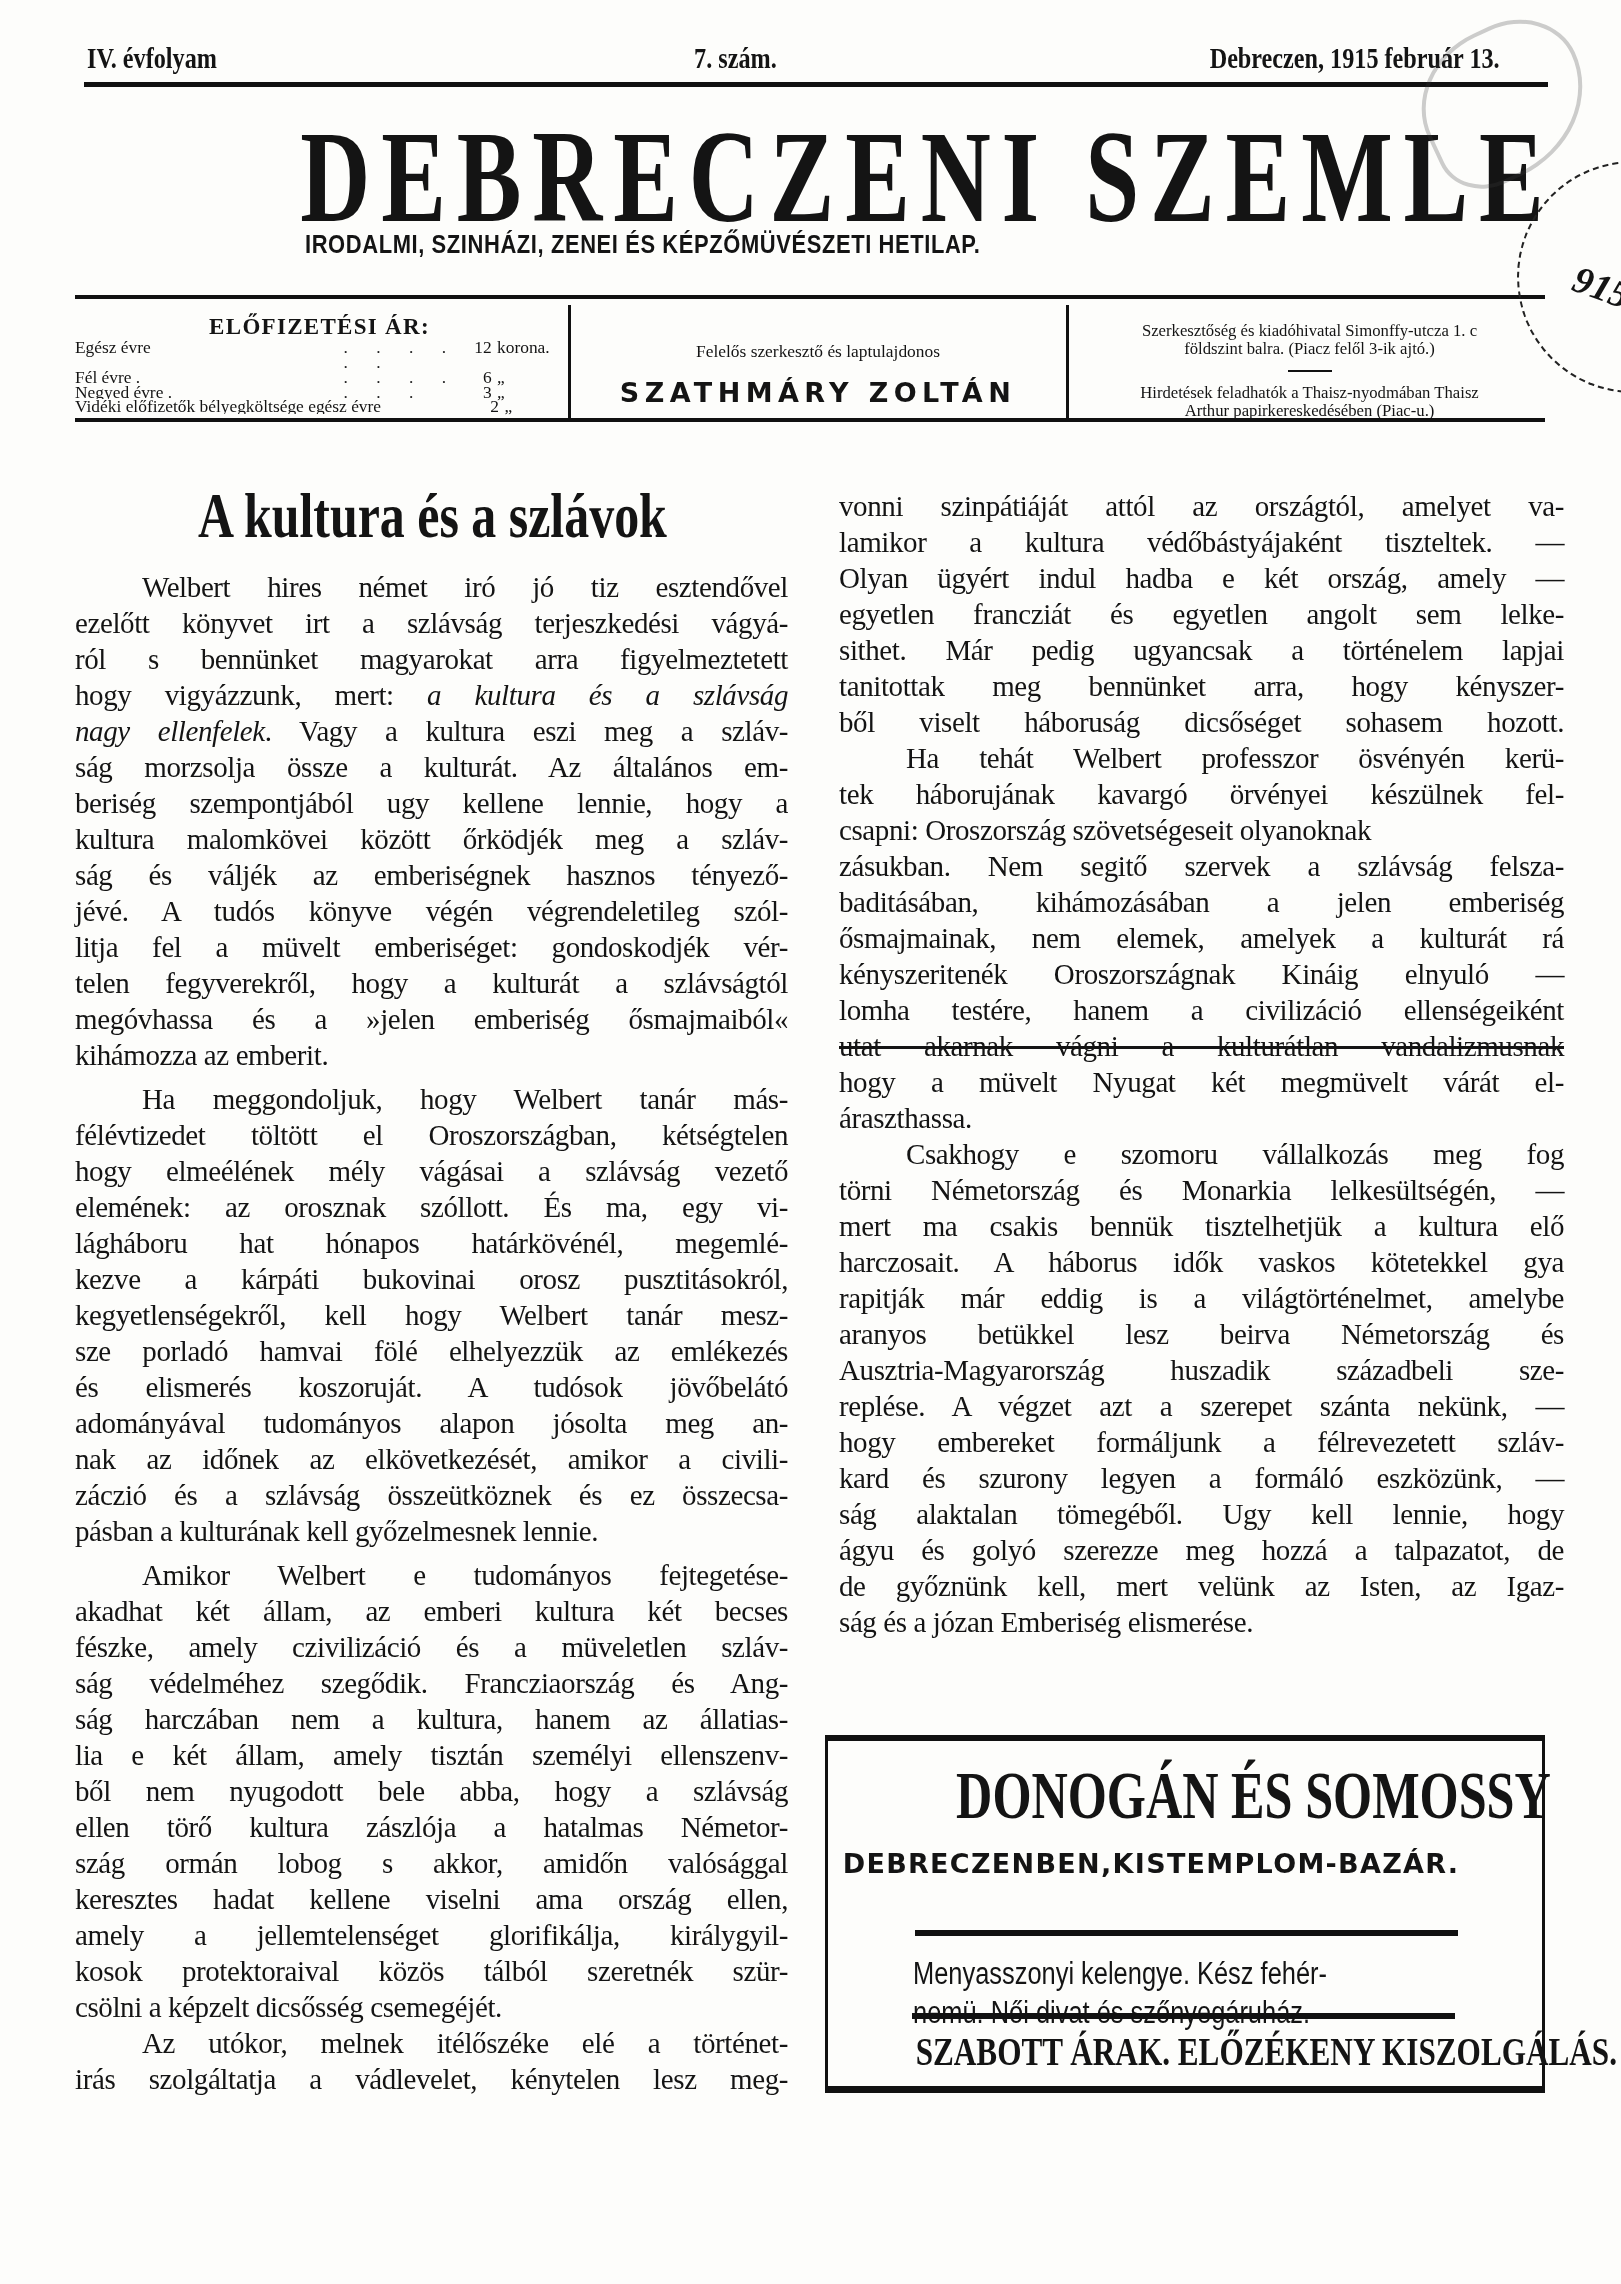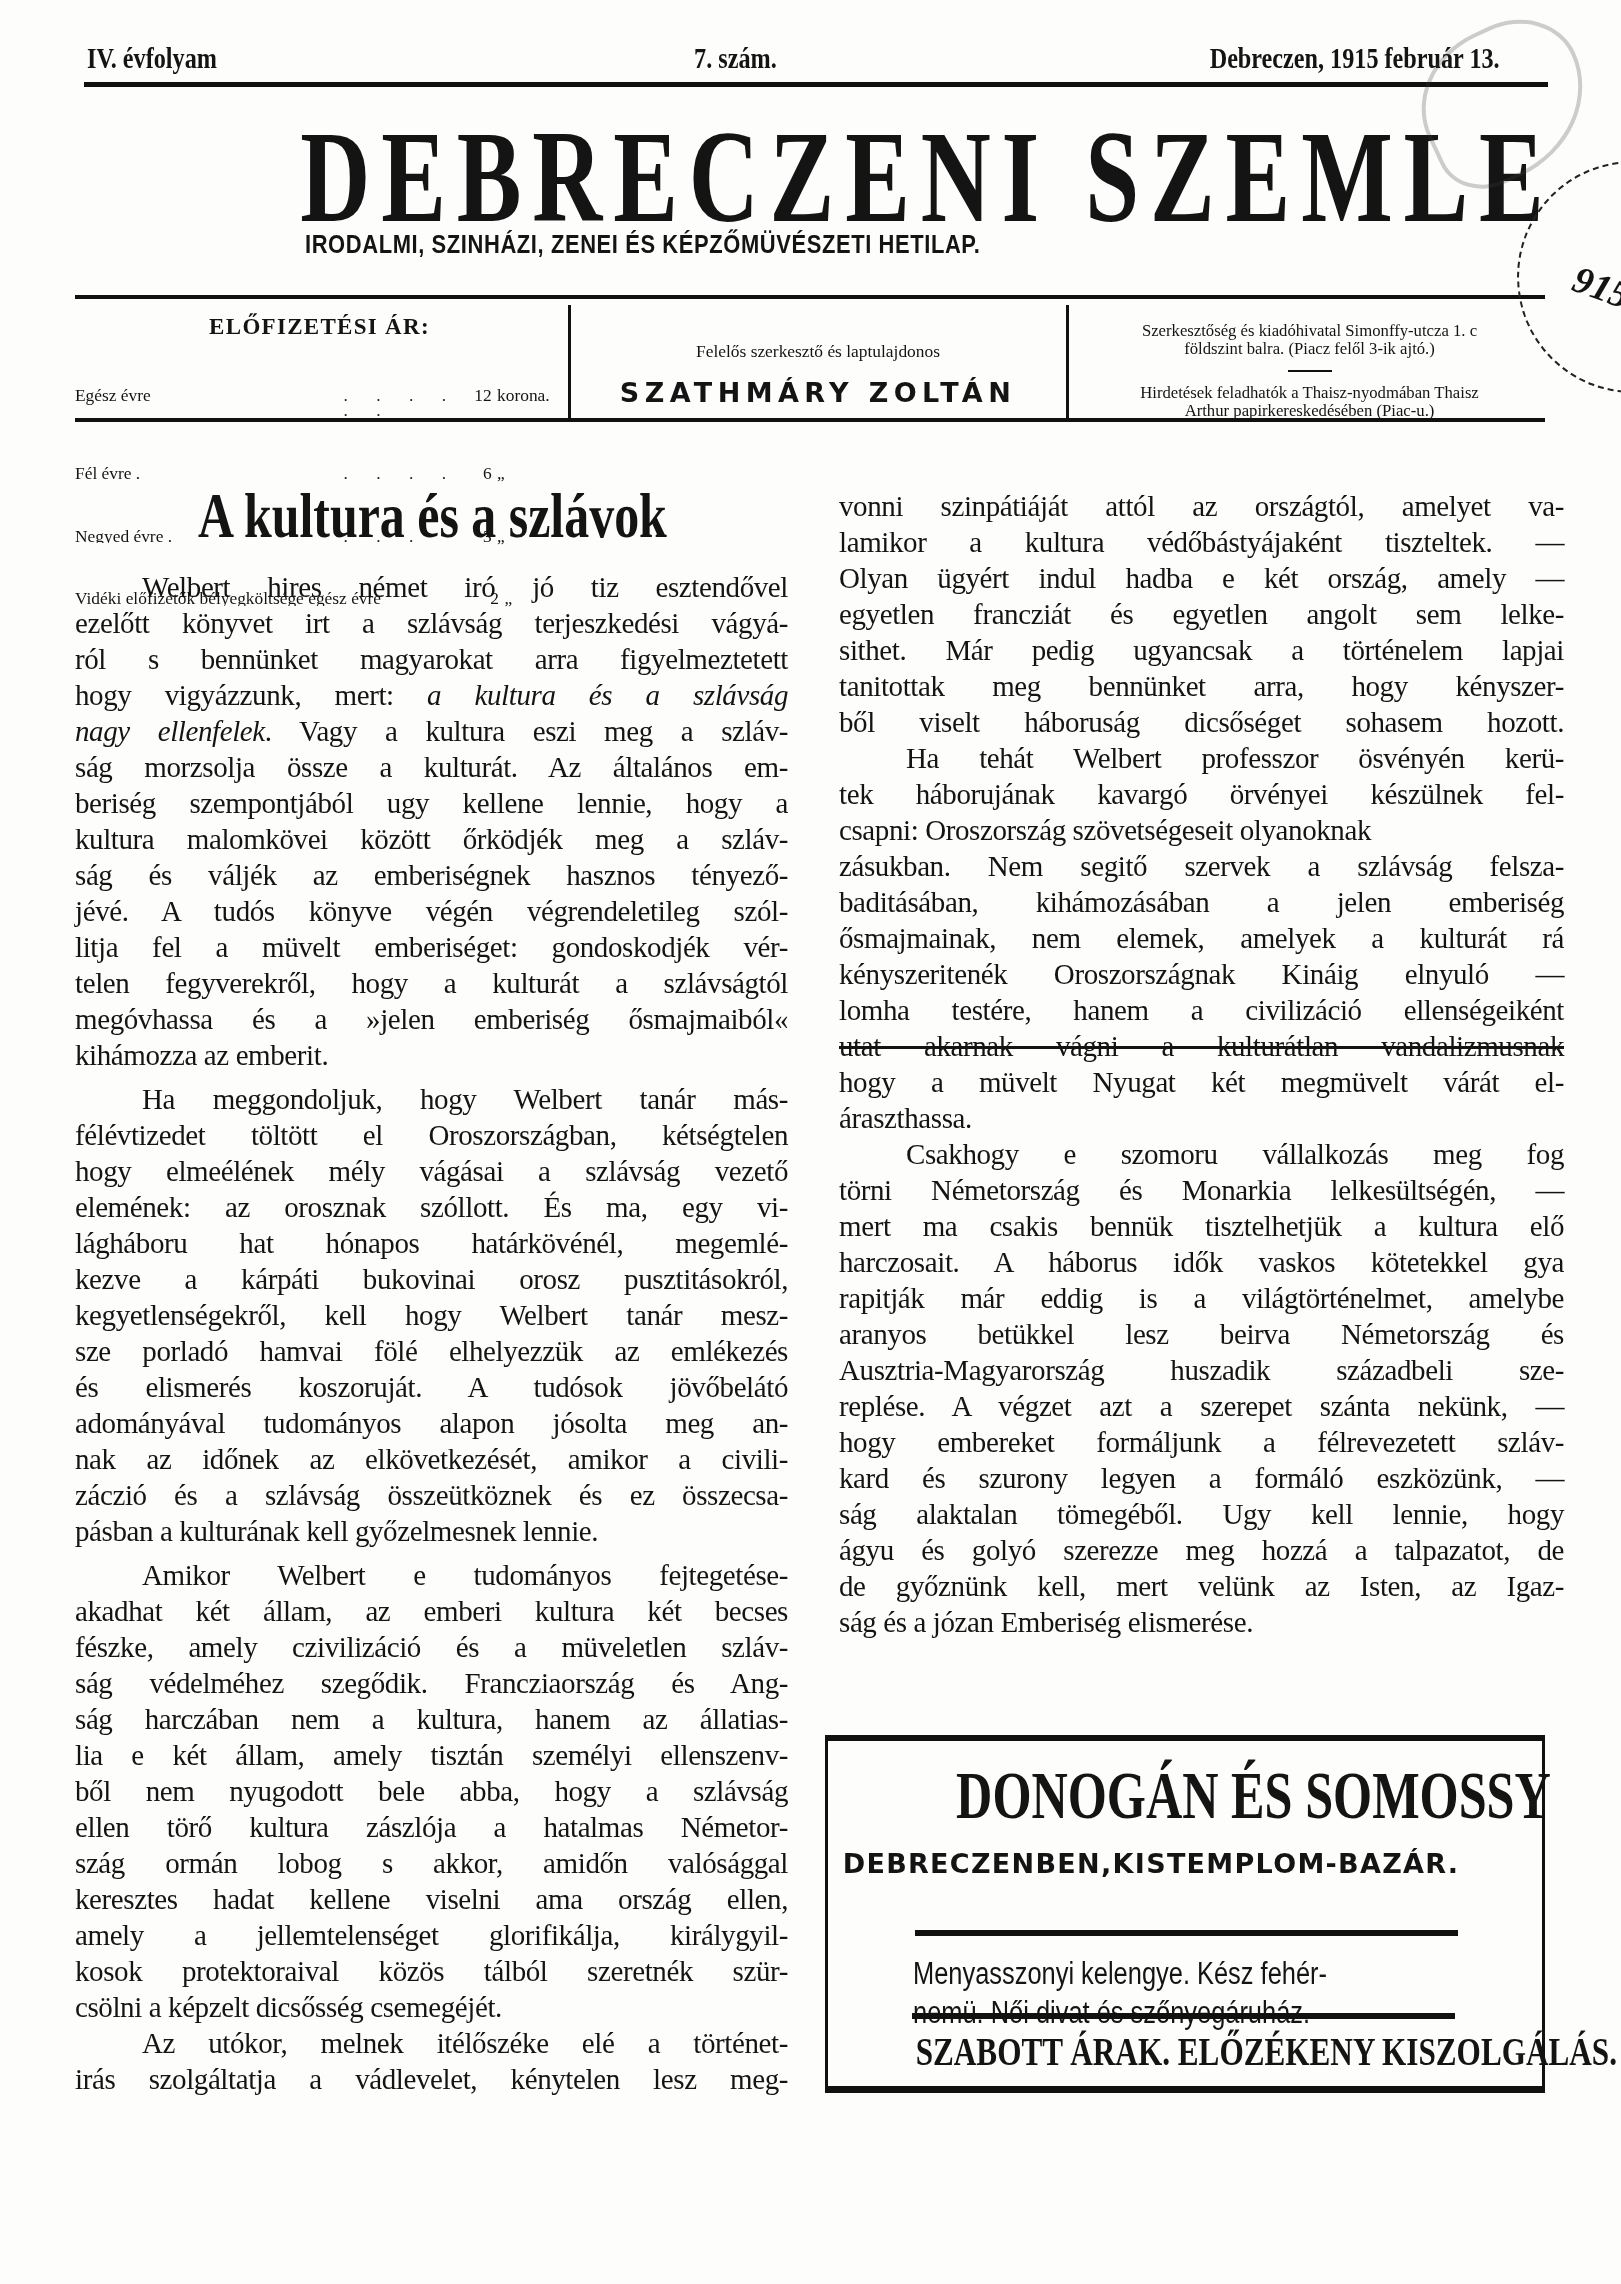--- a/index.html
+++ b/index.html
@@ -25,21 +25,21 @@
     font-size: 131px; line-height: 127px; letter-spacing: 14.7px; white-space: nowrap; }
   .masthead span { display: inline-block; transform: scaleX(0.74); transform-origin: center; }
 
   .subtitle { top: 230px; left: 0; width: 1286px; text-align: center;
     font-family: "Liberation Sans", sans-serif; font-weight: bold; font-size: 25.5px; letter-spacing: 0.7px; }
   .subtitle span { display: inline-block; transform: scaleX(0.86); }
 
   
   .box-sub { top: 309px; left: 75px; width: 489px; height: 107px; font-family: "Liberation Serif", serif; }
   .sub-title { text-align: center; font-weight: bold; font-size: 23px; letter-spacing: 1.3px; margin-top: 5.4px; }
-  .sub-row { display: flex; font-size: 17.4px; line-height: 14.7px; margin-top: 48px; }
+  .sub-row { display: flex; font-size: 17.4px; line-height: 14.7px; }
   .sub-row .lbl { flex: 1; white-space: nowrap; overflow: hidden; }
   .sub-row .dots { flex: 0 0 121px; letter-spacing: 12px; color:#222; }
   .sub-row .amt { flex: 0 0 27px; text-align: right; padding-right: 5.4px; }
   .sub-row .unit { flex: 0 0 67px; }
   .vline { background: #111; width: 3.3px; }
   .box-ed { top: 309px; left: 577px; width: 482px; height: 107px; text-align: center; }
   .ed-label { font-size: 17.4px; margin-top: 32px; }
   .ed-name { font-family: "DejaVu Sans", sans-serif; font-weight: bold; font-size: 27px; letter-spacing: 5.4px; margin-top: 14.7px; }
   .box-off { top: 309px; left: 1075px; width: 469px; height: 107px; text-align: center; font-size: 16.7px; line-height: 18px; }
   .box-off .short { width: 44px; height: 2px; background:#111; margin: 12px auto 12px; }

